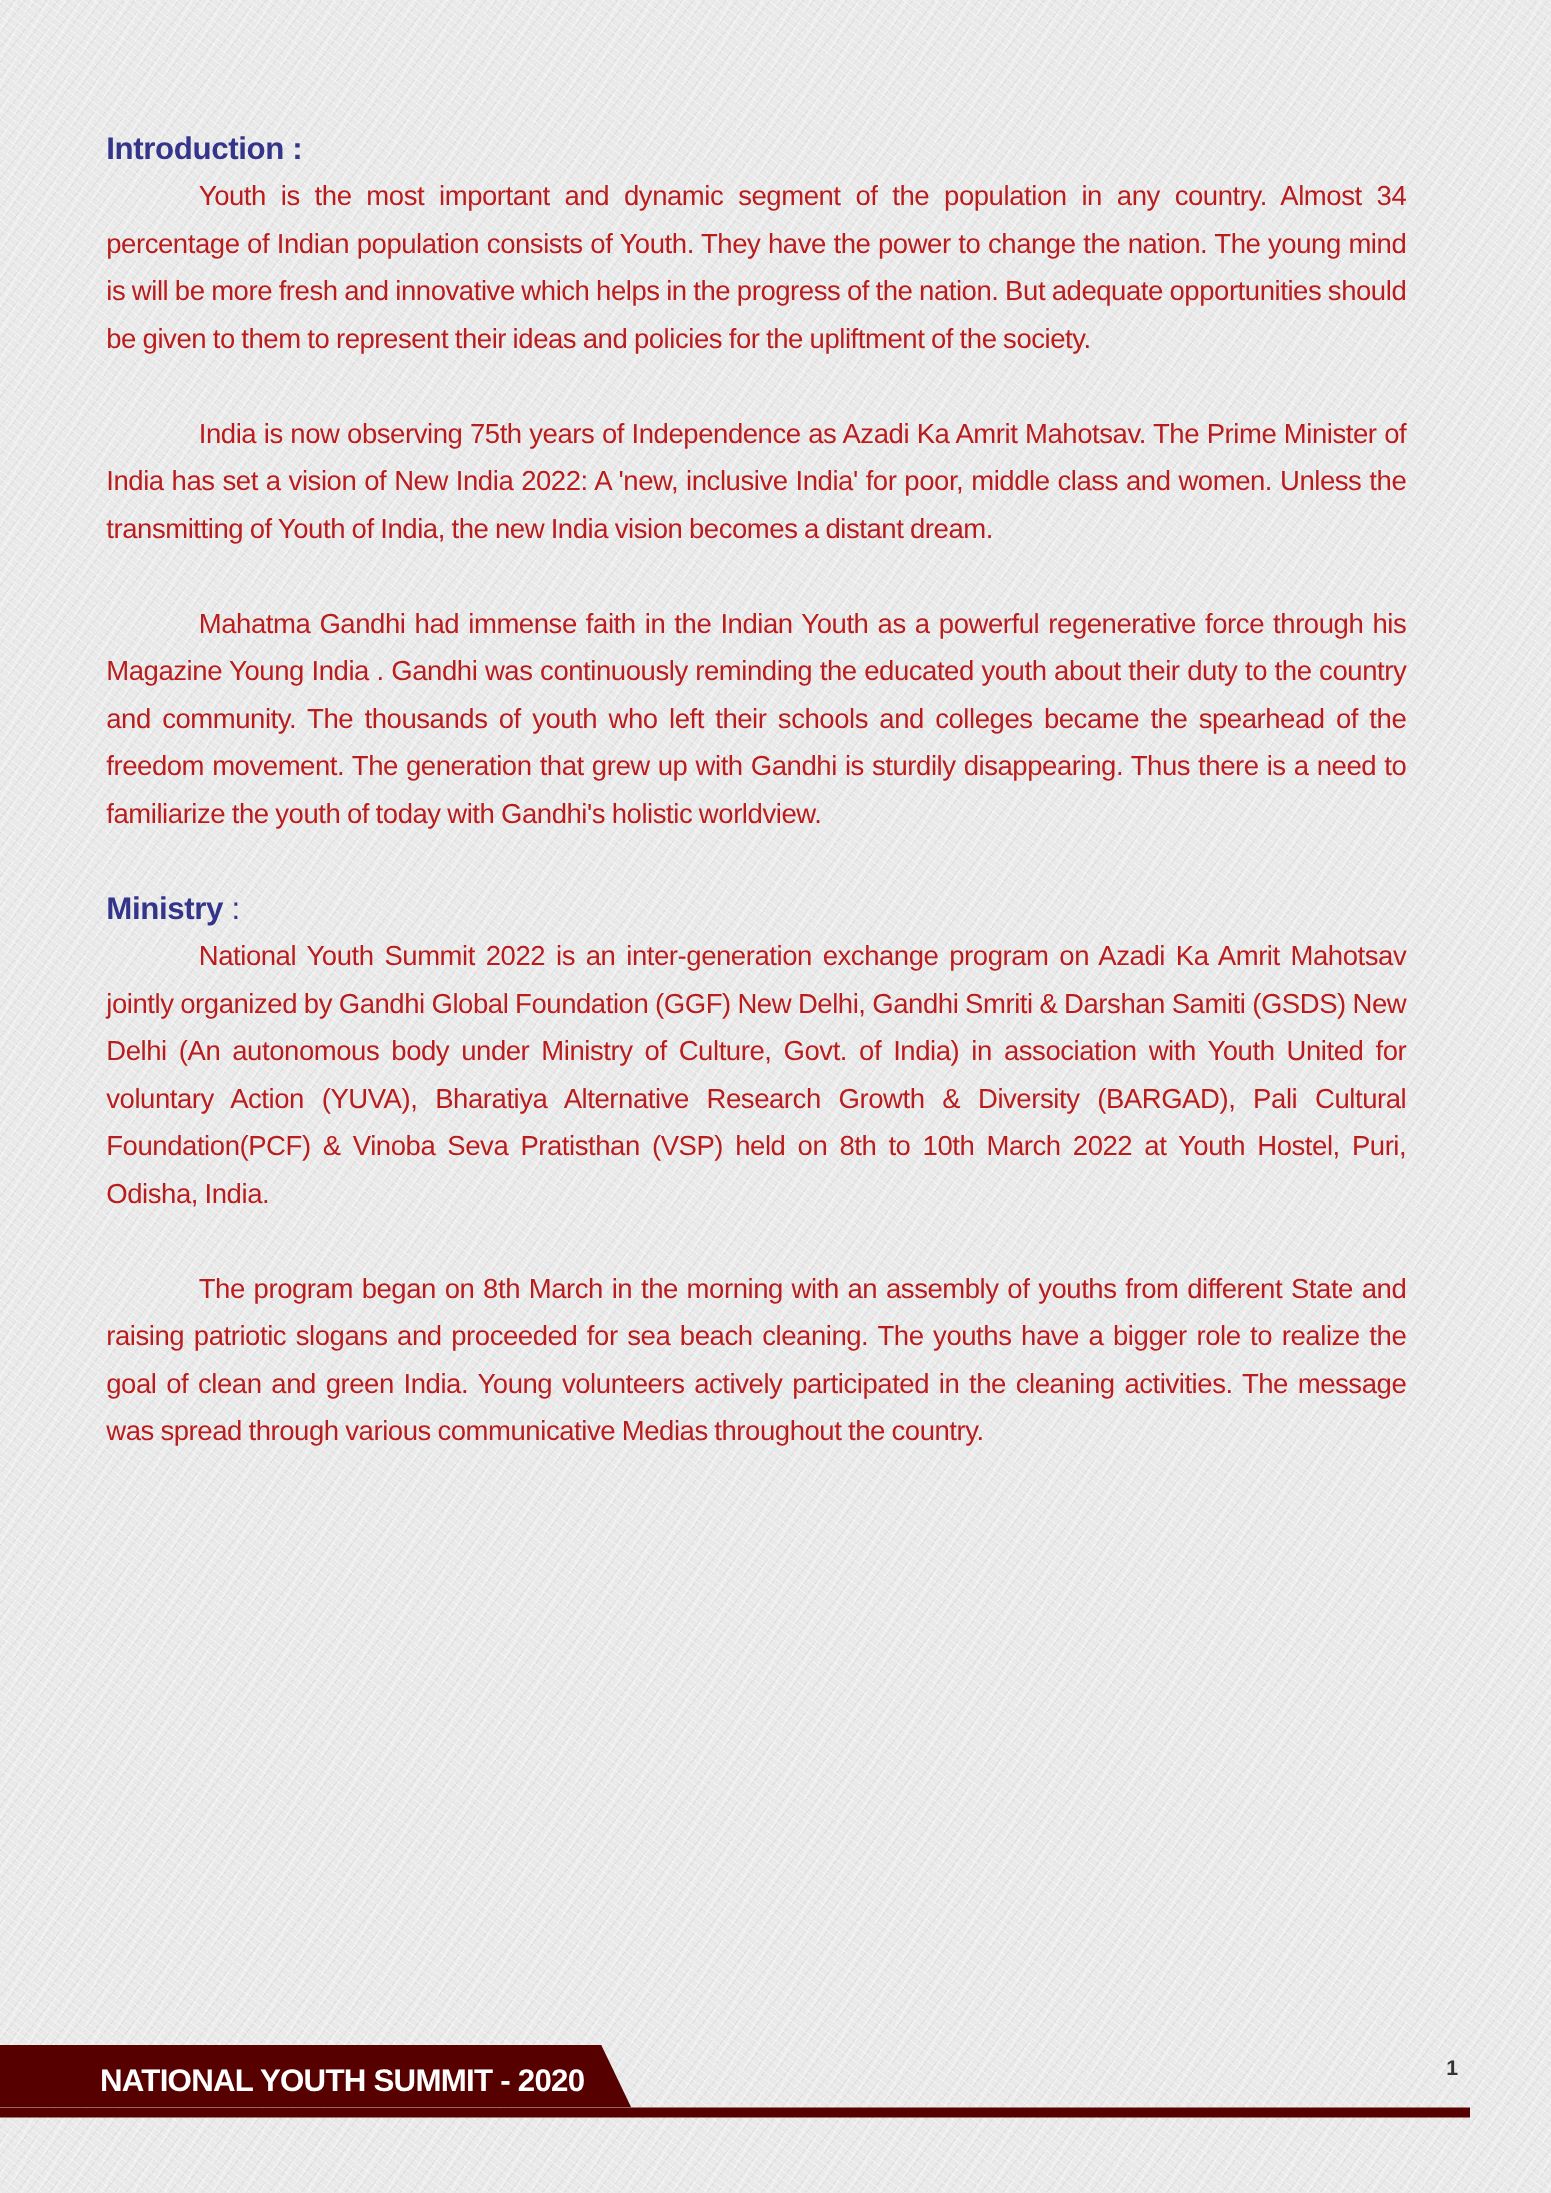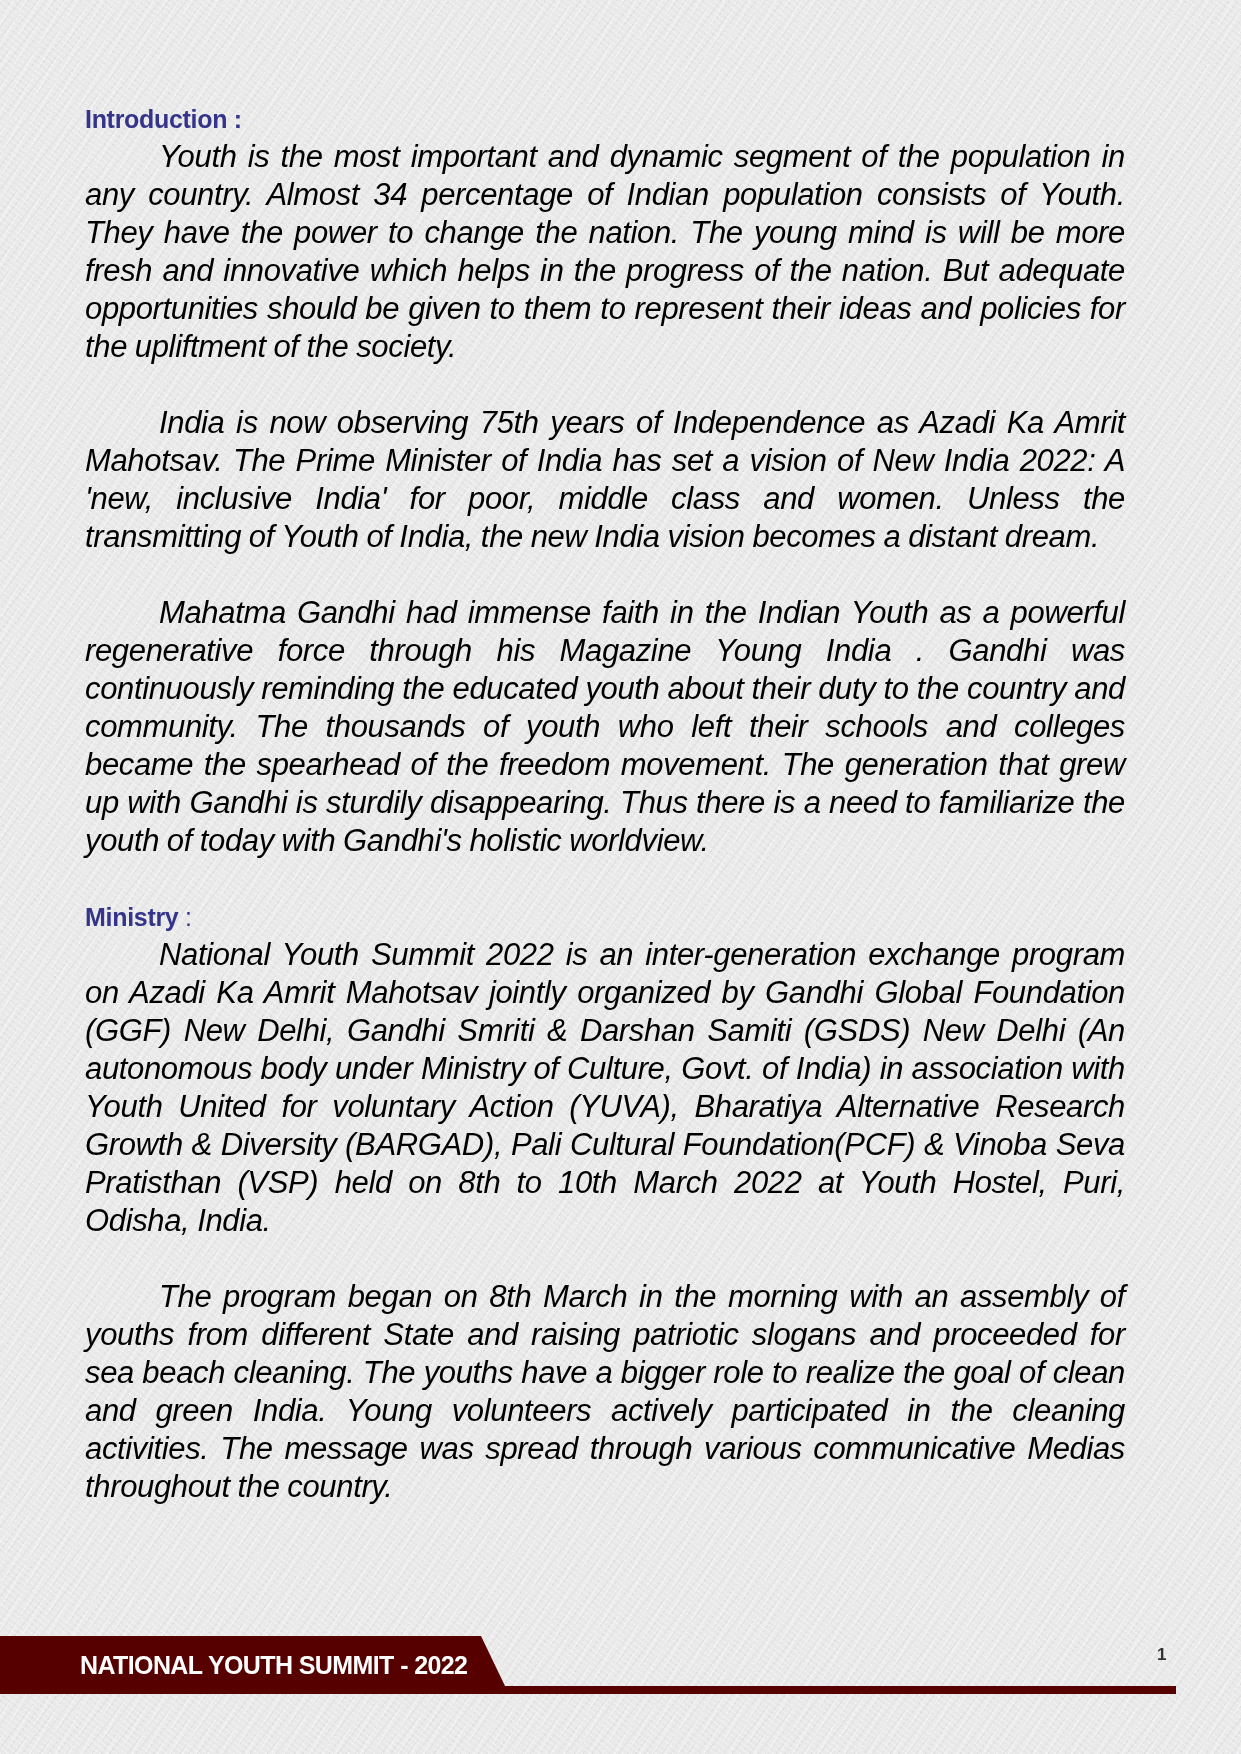--- a/index.html
+++ b/index.html
@@ -26,29 +26,28 @@
       font-size: 25px;
       line-height: 38px;
       font-weight: bold;
       color: #34348a;
       margin: 0;
       letter-spacing: -0.3px;
     }
     .section-heading .colon { font-weight: normal; }
     .section-heading .colon.bold { font-weight: bold; }
     .para {
-      font-size: 31px;
+      font-size: 22px;
       line-height: 38px;
       text-align: justify;
       text-indent: 74px;
       margin: 0 0 38px 0;
-      color: #000000;
+      color: #b91c1c;
       letter-spacing: -0.35px;
       word-spacing: -0.5px;
-      font-style: italic;
     }
     .footer-band {
       position: absolute;
       left: 0;
       top: 1636px;
       width: 505px;
       height: 50px;
       background: #560000;
       clip-path: polygon(0 0, 481px 0, 505px 50px, 0 50px);
     }
@@ -97,14 +96,14 @@
     <span>Ministry</span>
     <span class="colon">:</span>
   </h2>
   <p class="para">National Youth Summit 2022 is an inter-generation exchange program on Azadi Ka Amrit Mahotsav jointly organized by Gandhi Global Foundation (GGF) New Delhi, Gandhi Smriti &amp; Darshan Samiti (GSDS) New Delhi (An autonomous body under Ministry of Culture, Govt. of India)  in association with Youth United for voluntary Action (YUVA), Bharatiya Alternative Research Growth &amp; Diversity (BARGAD), Pali Cultural Foundation(PCF) &amp; Vinoba Seva Pratisthan (VSP) held on 8th to 10th March 2022 at Youth Hostel, Puri, Odisha, India.</p>
   <p class="para">The program began on 8th March in the morning with an assembly of youths from different State and raising patriotic slogans and proceeded for sea beach cleaning. The youths have a bigger role to realize the goal of clean and green India. Young volunteers actively participated in the cleaning activities. The message was spread through various communicative Medias throughout the country.</p>
 
 </div>
 
 <div class="footer-band"></div>
 <div class="footer-line"></div>
-<div class="footer-title">NATIONAL YOUTH SUMMIT - 2022</div>
+<div class="footer-title">NATIONAL YOUTH SUMMIT - 2020</div>
 <div class="page-number">1</div>
 
 </body></html>

